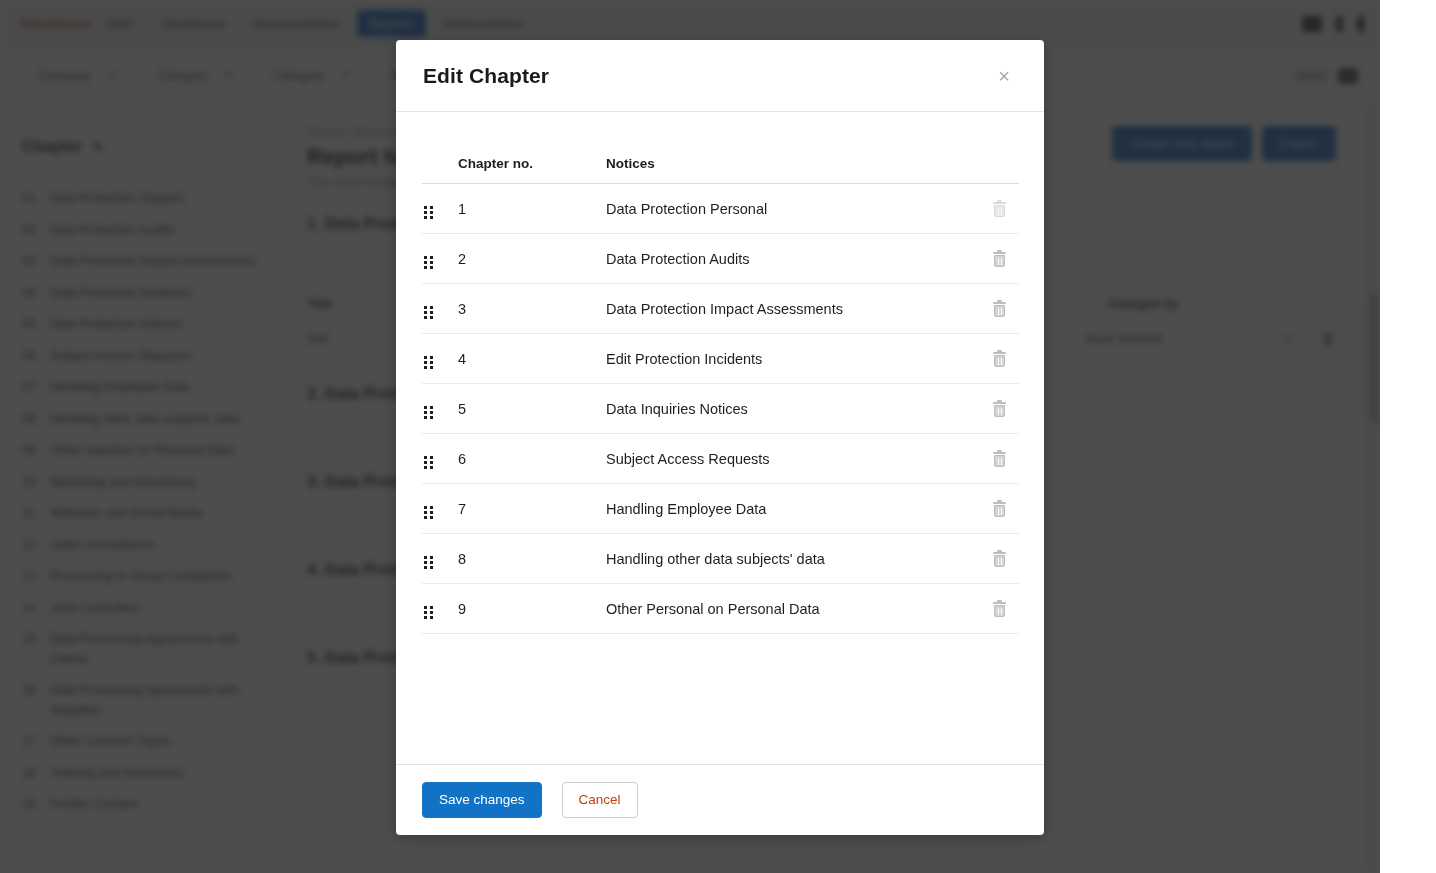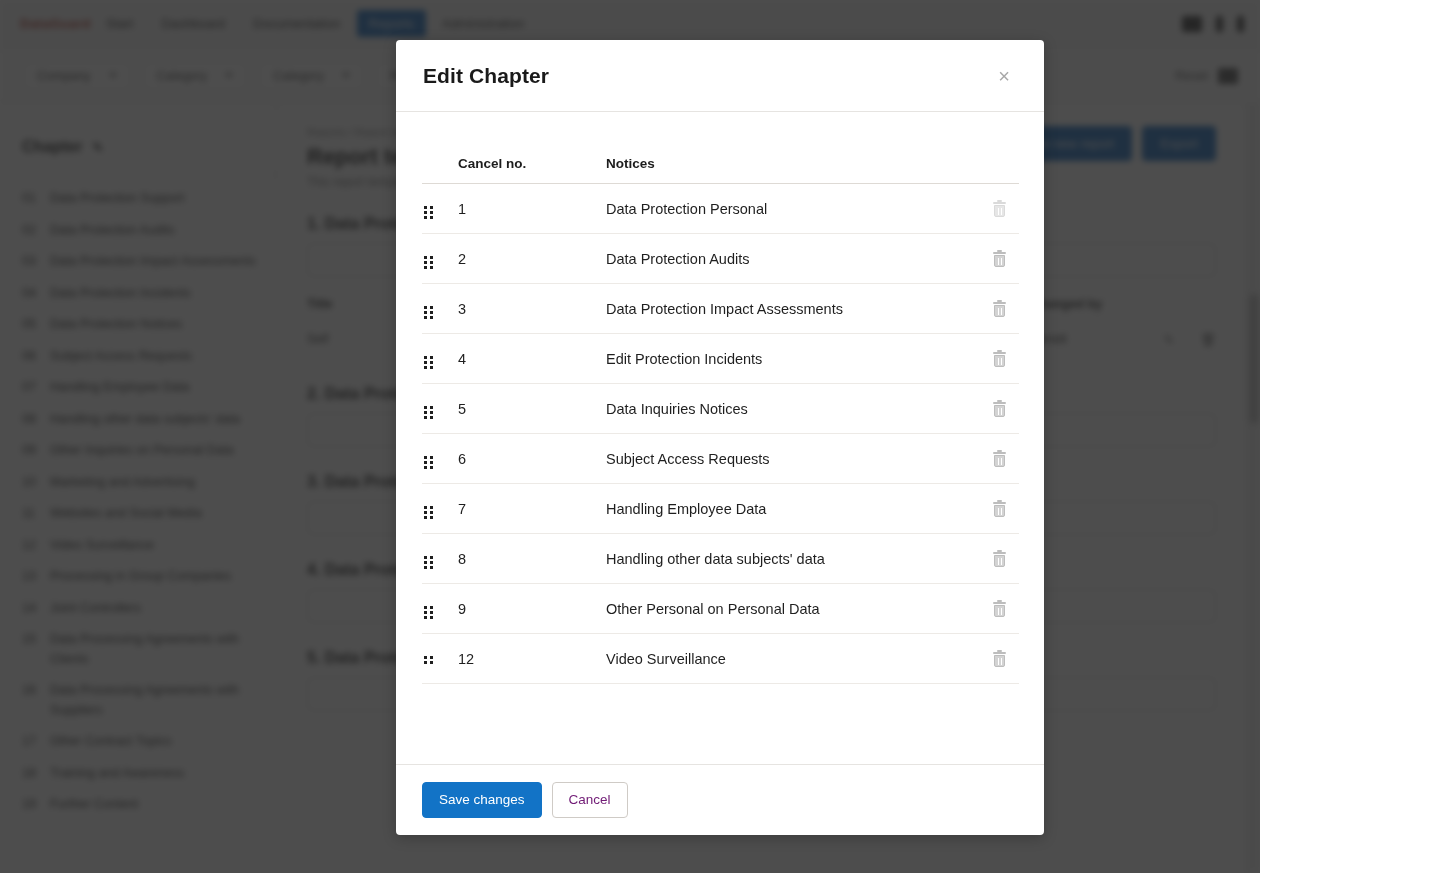--- a/index.html
+++ b/index.html
@@ -4,21 +4,21 @@
 <title>Edit Chapter</title>
 <style>
   * { box-sizing: border-box; }
   html, body {
     margin: 0; padding: 0;
     width: 1436px; height: 873px;
     overflow: hidden;
     font-family: "Liberation Sans", sans-serif;
     background: #ffffff;
   }
-  #root { position: relative; width: 1260px; height: 873px; overflow: hidden; }
+  #root { position: relative; width: 1380px; height: 873px; overflow: hidden; }
 
   
   #page-bg {
     position: absolute; inset: 0;
     background: #ffffff;
     filter: blur(3px);
   }
   .navbar {
     position: absolute; top: 0; left: 0; right: 0; height: 48px;
     background: #f5f5f5;
@@ -184,30 +184,30 @@
   .trash .can:before, .trash .can:after {
     content: ""; position: absolute; top: 2px; width: 1px; height: 7px; background: #fff;
   }
   .trash .can:before { left: 3px; }
   .trash .can:after { left: 6px; }
   .trash.faded { opacity: .55; }
 
   .modal-footer {
     flex: 0 0 71px; height: 71px;
     border-top: 1px solid #e6e4e1;
-    display: flex; align-items: center; gap: 10px;
+    display: flex; align-items: center; gap: 20px;
     padding: 0 26px;
   }
   .btn {
     font-family: "Liberation Sans", sans-serif;
     font-size: 13.5px; border-radius: 4px; cursor: pointer;
     padding: 9px 16px; line-height: 1.2;
   }
   .btn-save { background: #1273c6; color: #ffffff; border: 1px solid #1273c6; font-weight: normal; }
-  .btn-cancel { background: #ffffff; color: #701a75; border: 1px solid #cfcbc6; }
+  .btn-cancel { background: #ffffff; color: #c2410c; border: 1px solid #cfcbc6; }
 </style>
 </head>
 <body>
 
 <div id="root">
 
   <div id="page-bg">
 
     <div class="navbar">
       <div class="brand">
@@ -390,21 +390,21 @@
     <div class="modal-header">
       <div class="modal-title">Edit Chapter</div>
       <button class="modal-close">×</button>
     </div>
 
     <div class="modal-body">
       <table class="chapters">
         <thead>
           <tr>
             <th class="col-handle"></th>
-            <th class="col-no">Cancel no.</th>
+            <th class="col-no">Chapter no.</th>
             <th class="col-heading">Notices</th>
             <th class="col-del"></th>
           </tr>
         </thead>
         <tbody id="chapter-rows">
             <tr>
               <td class="col-handle"><span class="drag-handle">
                   <i></i>
                   <i></i>
                   <i></i>
@@ -513,31 +513,20 @@
                   <i></i>
                   <i></i>
                   <i></i>
                   <i></i>
                   <i></i>
                 </span></td>
               <td class="col-no">9</td>
               <td class="col-heading">Other Personal on Personal Data</td>
               <td class="col-del"><span class="trash"><span class="lid"></span><span class="can"></span></span></td>
             </tr>
-            <tr>
-              <td class="col-handle"><span class="drag-handle">
-                  <i></i>
-                  <i></i>
-                  <i></i>
-                  <i></i>
-                </span></td>
-              <td class="col-no">12</td>
-              <td class="col-heading">Video Surveillance</td>
-              <td class="col-del"><span class="trash"><span class="lid"></span><span class="can"></span></span></td>
-            </tr>
           </tbody>
       </table>
     </div>
 
     <div class="modal-footer">
       <button class="btn btn-save">Save changes</button>
       <button class="btn btn-cancel">Cancel</button>
     </div>
   </div>
 

